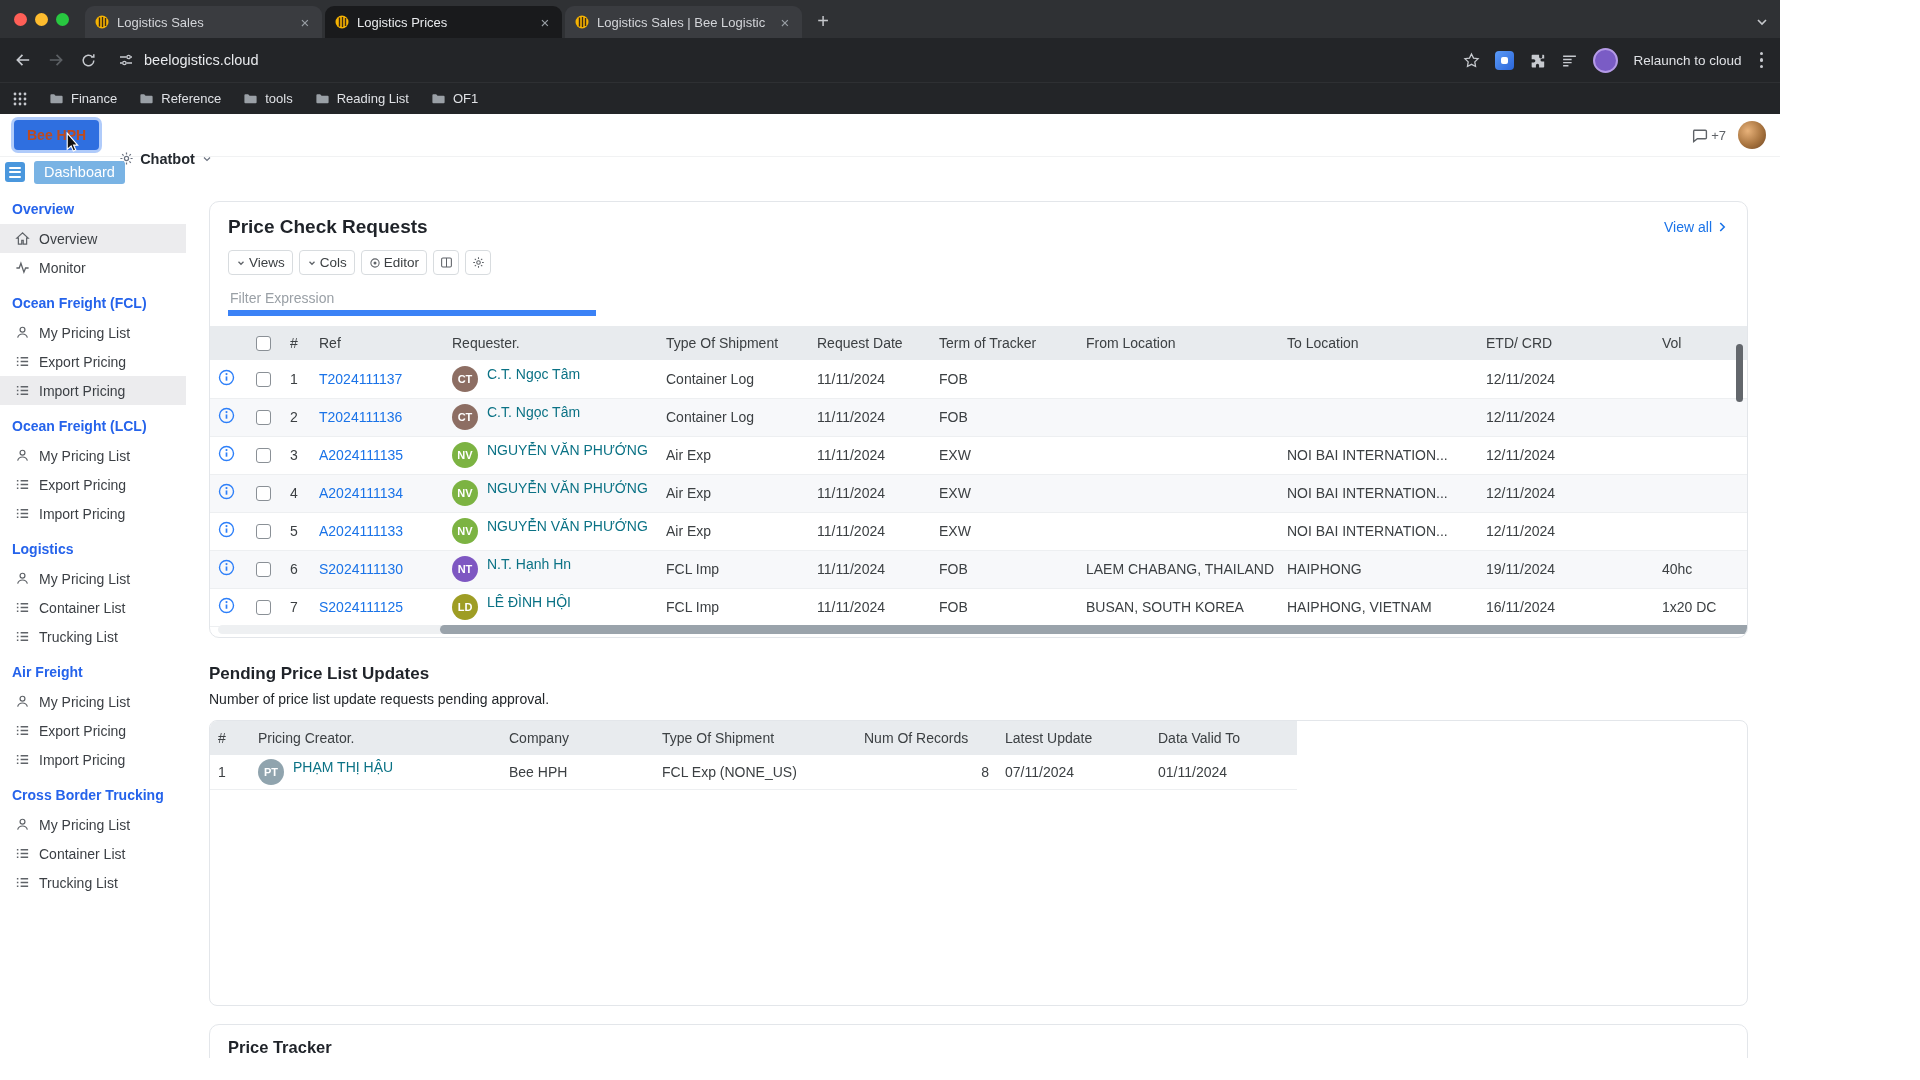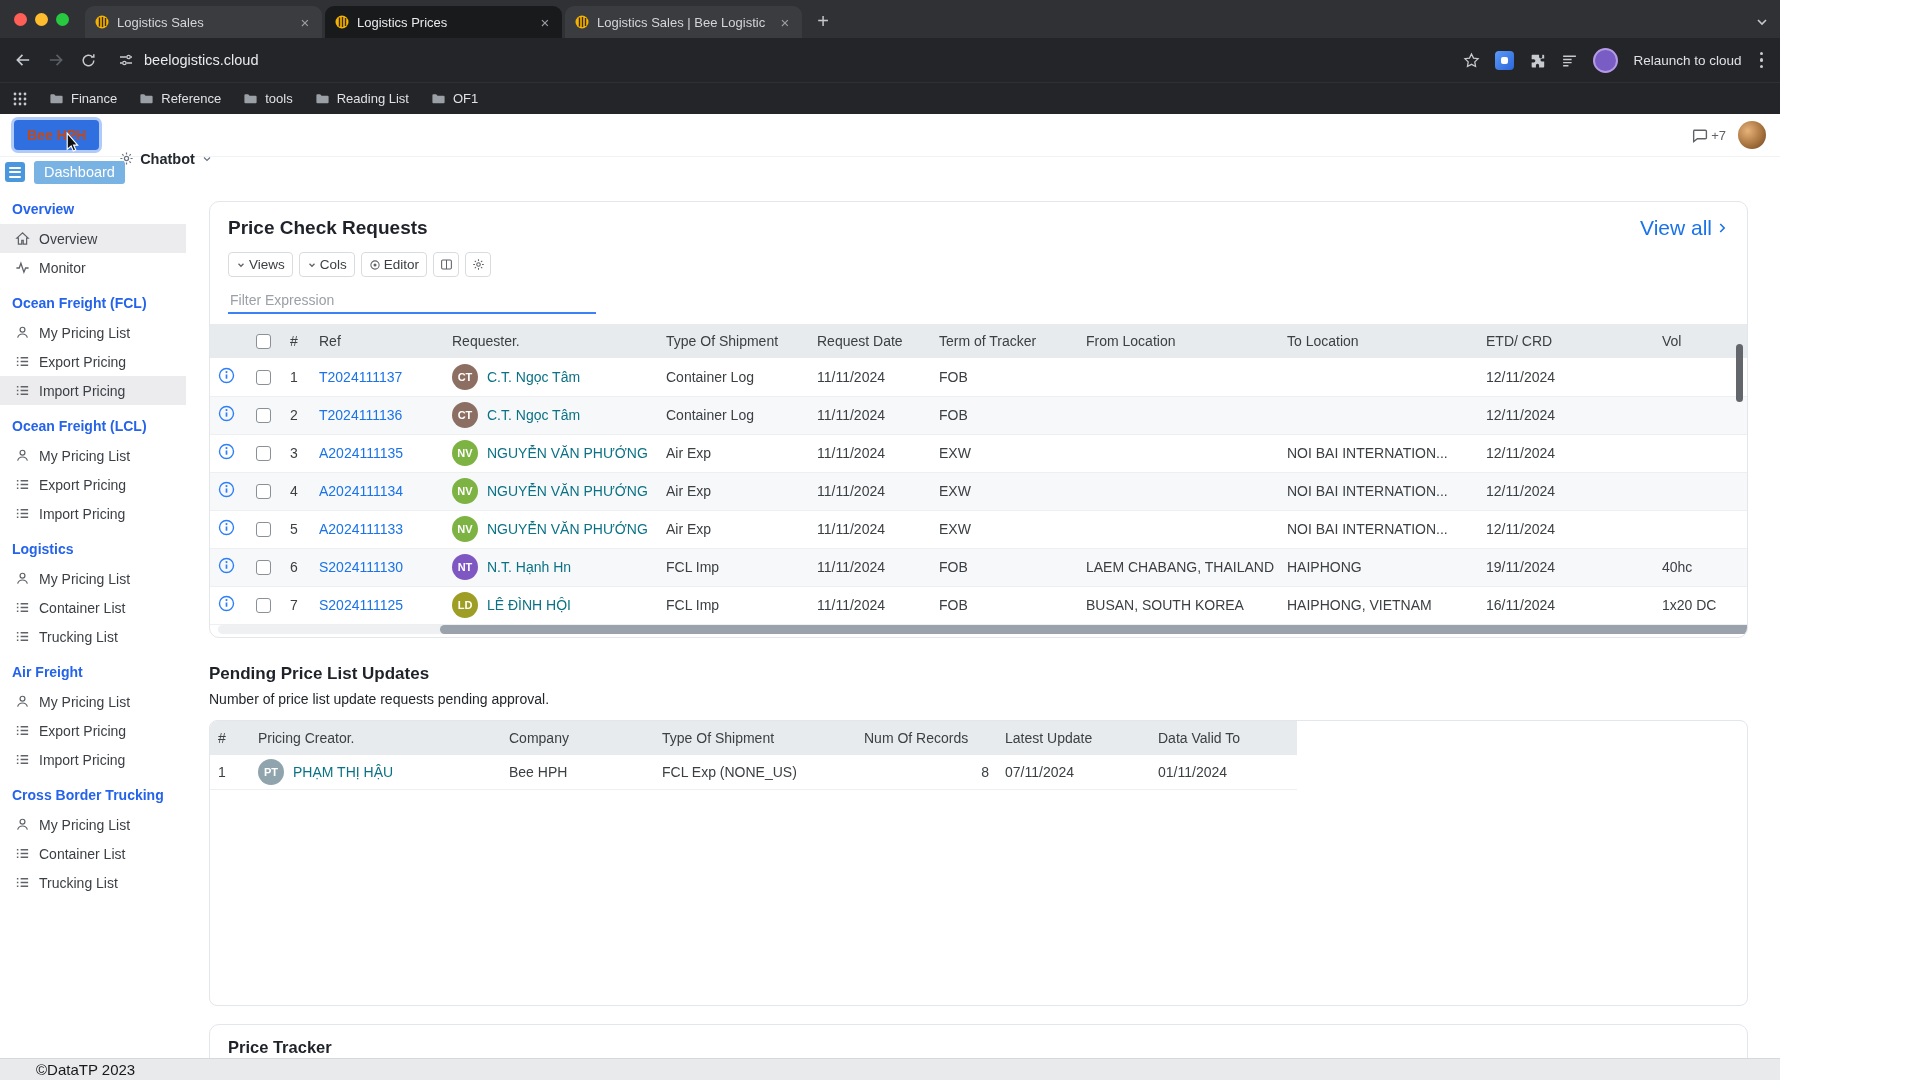--- a/index.html
+++ b/index.html
@@ -60,43 +60,43 @@
   .sb-item { height:29px; display:flex; align-items:center; gap:9px; padding:0 10px 0 15px; font-size:14px; color:#3b3f44; white-space:nowrap; cursor:default; }
   .sb-item.sel { background:#ececee; }
   .sb-ic { color:#5f6368; display:flex; flex:none; }
 
   .main { flex:1; padding:14px 32px 0 23px; overflow:hidden; }
 
   .card { border:1px solid #e3e6ea; border-radius:10px; background:#fff; }
   .card1 { height:437px; padding-top:14px; position:relative; overflow:hidden; }
   .card1-head { display:flex; align-items:center; justify-content:space-between; padding:0 18px; }
   .card1-head h2 { font-size:19px; color:#1f2329; }
-  .view-all { color:var(--link,#1a73e8); font-size:21px; display:flex; align-items:center; gap:3px; text-decoration:none; }
+  .view-all { color:var(--link,#1a73e8); font-size:14px; display:flex; align-items:center; gap:3px; text-decoration:none; }
 
   .tb-toolbar { margin-top:12px; padding:0 18px; display:flex; align-items:center; gap:6px; }
   .btn { height:25px; border:1px solid #d8dcdf; border-radius:4px; background:#fff; font-size:13.5px; color:#3c4043; display:inline-flex; align-items:center; gap:3px; padding:0 7px; font-family:inherit; }
   .btn .bic { display:flex; color:#5f6368; }
   .icon-btn { width:26px; justify-content:center; padding:0; }
 
-  .filter { display:block; margin:11px 18px 0; width:368px; border:none; border-bottom:2px solid #3b82f6; font-size:14px; color:#202124; padding:4px 2px; outline:none; font-family:inherit; background:transparent; }
+  .filter { display:block; margin:11px 18px 0; width:368px; border:none; border-bottom:6px solid #3b82f6; font-size:14px; color:#202124; padding:4px 2px; outline:none; font-family:inherit; background:transparent; }
   .filter::placeholder { color:#9aa0a6; }
 
   .tbl-wrap { margin-top:10px; overflow:hidden; width:100%; }
   table { border-collapse:collapse; table-layout:fixed; }
   #t1 { width:1729px; }
   #t2 { width:1087px; }
   th { height:34px; background:#e8ebee; font-weight:400; color:#3c4043; font-size:14px; text-align:left; padding:0 8px; white-space:nowrap; overflow:hidden; }
   #t1 td { height:38px; }
   #t2 td { height:34px; }
   td { font-size:14px; color:#3c4043; padding:0 8px; white-space:nowrap; overflow:hidden; border-bottom:1px solid #edeff1; }
   tr.alt td { background:#f7f8fa; }
   .cb { appearance:none; width:15px; height:15px; border:1.5px solid #8a9096; border-radius:3px; background:#fff; vertical-align:middle; }
   .info-ic { display:inline-flex; color:#2d7ff9; }
   .ref { color:var(--link,#1a73e8); text-decoration:none; }
-  .req { display:flex; align-items:center; gap:9px; }
+  .req { display:flex; gap:9px; }
   .avatar { width:26px; height:26px; border-radius:50%; color:#fff; font-size:11px; font-weight:700; display:flex; align-items:center; justify-content:center; flex:none; }
   .req-name { color:var(--teal,#0b7285); overflow:hidden; white-space:nowrap; }
   .status { color:var(--orange,#e8710a); display:flex; align-items:center; gap:4px; }
   .num-right { text-align:right; }
 
   .vthumb { position:absolute; right:4px; top:142px; width:7px; height:58px; background:#63676c; border-radius:4px; }
   .hscroll { position:absolute; left:8px; right:8px; bottom:3px; height:9px; background:#eef0f2; border-radius:5px; }
   .hthumb { position:absolute; left:222px; width:1371px; top:0; height:9px; background:#9aa3ab; border-radius:5px; }
 
   .pending { margin-top:26px; }
@@ -854,17 +854,14 @@
         </div>
       </section>
 
       <section class="card card3">
         <h3>Price Tracker</h3>
       </section>
 
     </main>
   </div>
 
-  <div class="footer">
-    <span>©DataTP 2023</span>
-  </div>
 
 </div>
 
 </body></html>

